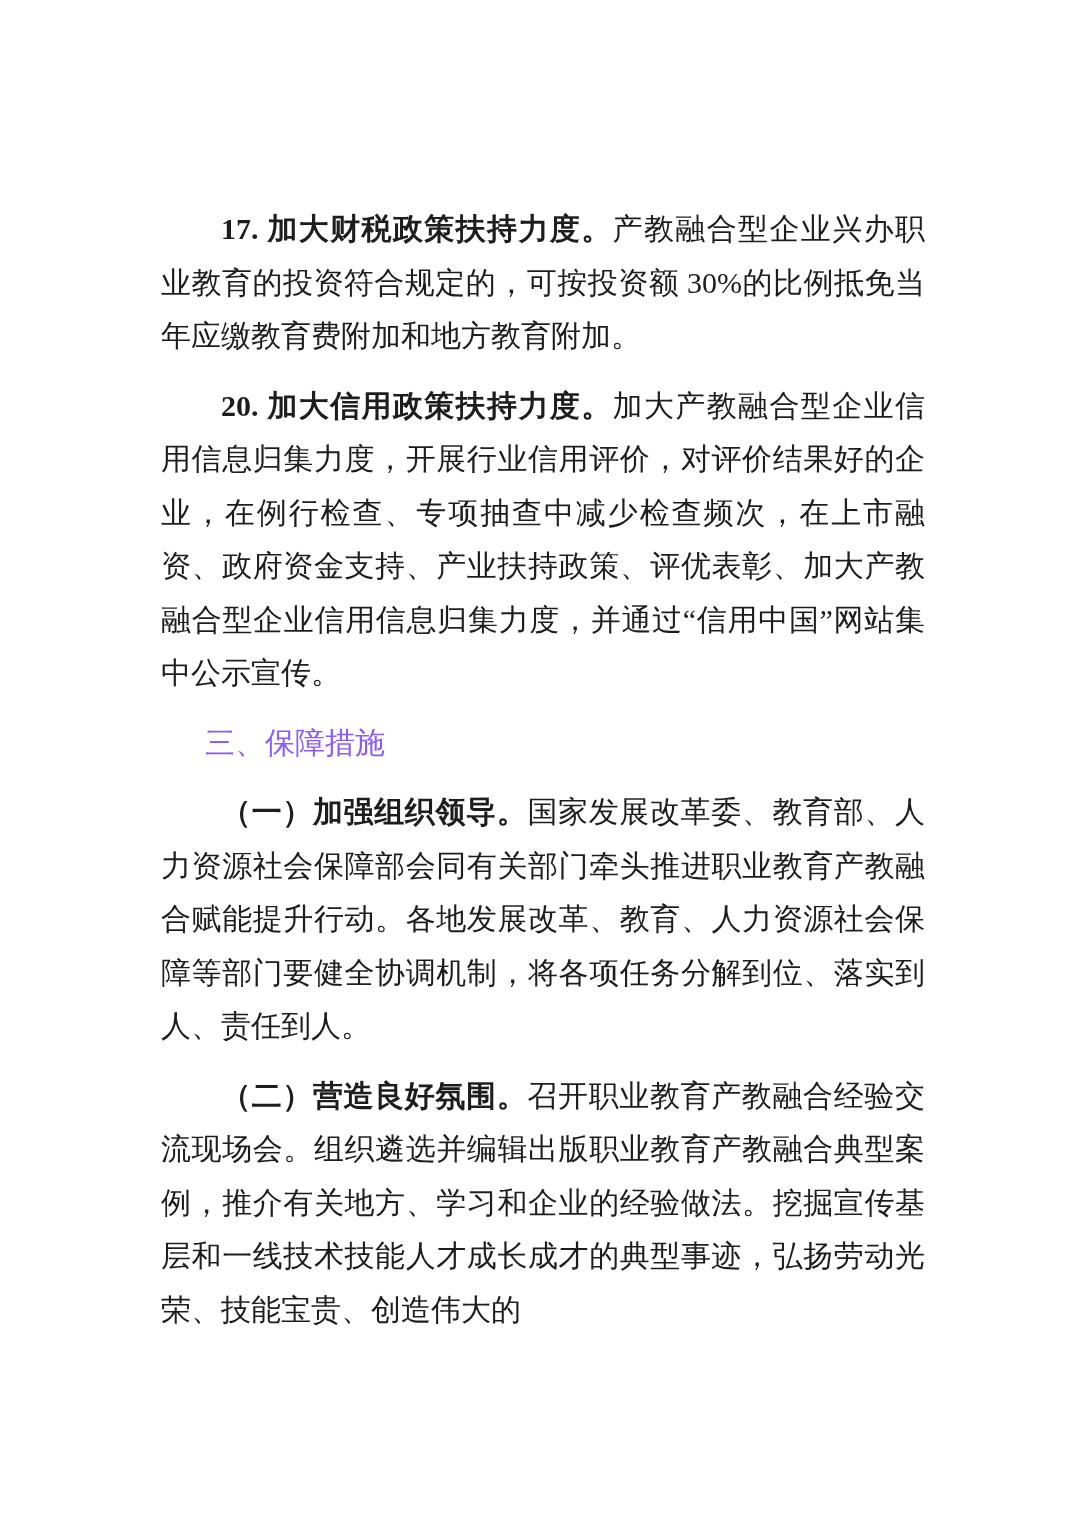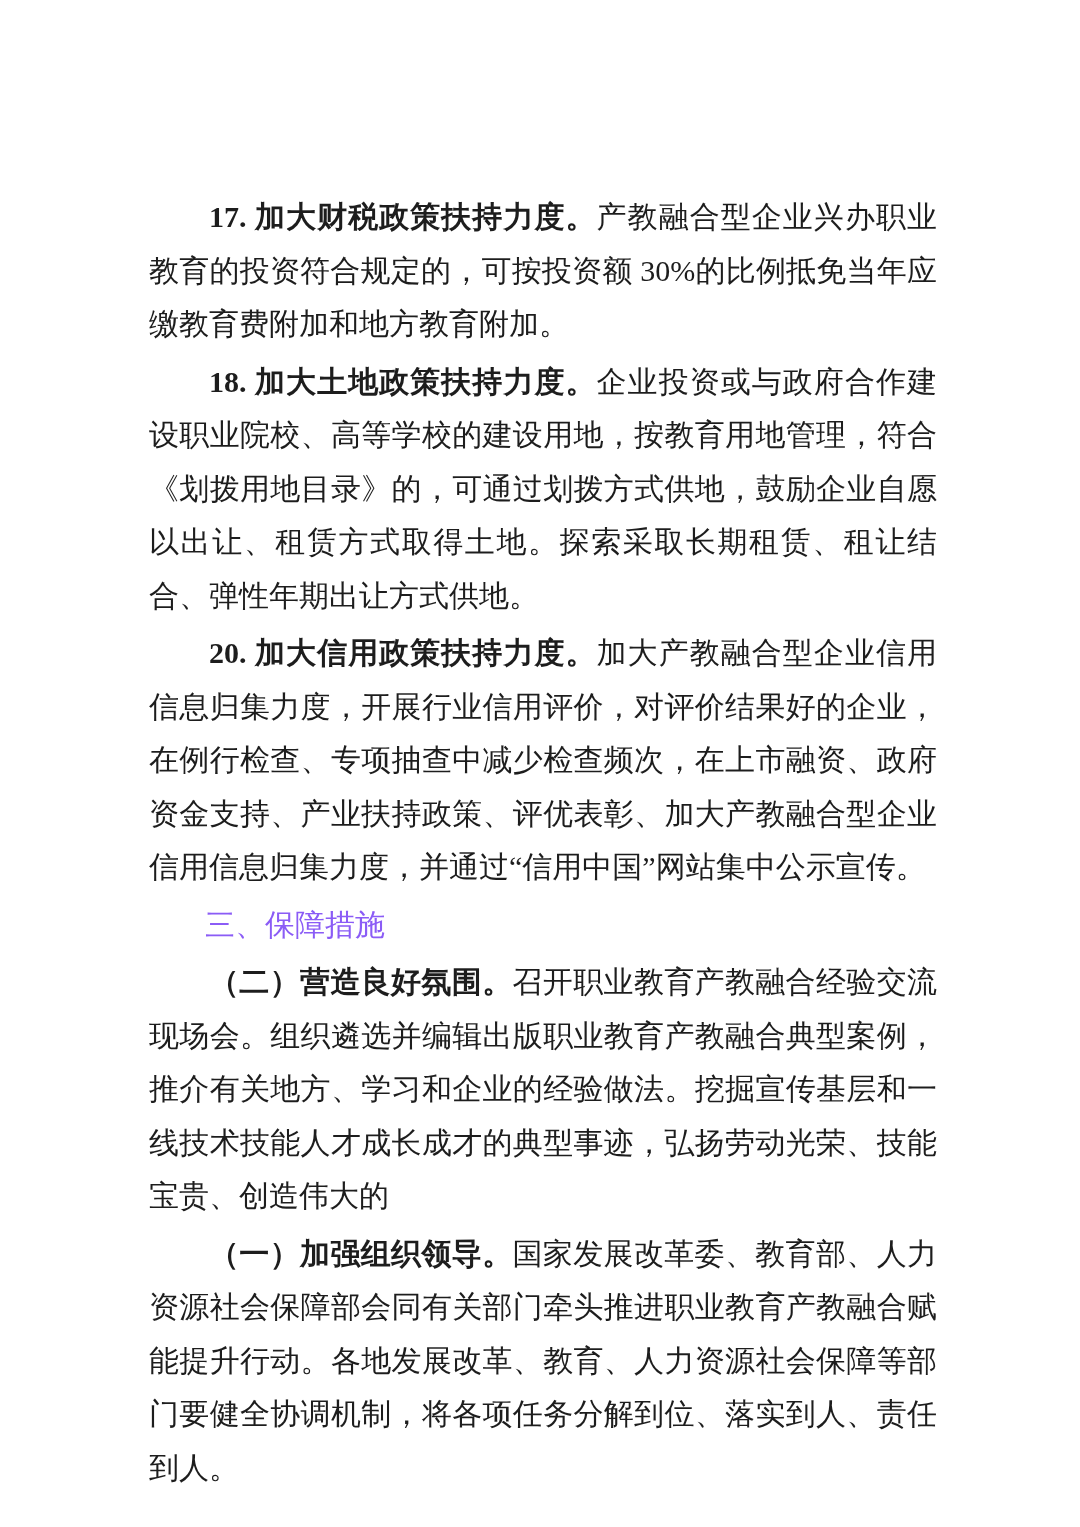--- a/index.html
+++ b/index.html
@@ -19,21 +19,21 @@
     position: absolute;
     left: 145px;
     top: 186px;
     width: 796px;
     font-size: 30px;
     line-height: 53.5px;
     color: #1d1d1d;
     text-align: justify;
   }
   .para {
-    margin: 4px;
+    margin: 16px;
     text-indent: 2em;
     font-weight: 400;
   }
   .lead {
     font-weight: 700;
   }
   .heading {
     margin: 0;
     text-indent: 2em;
     font-family: "Liberation Sans", "DejaVu Sans", sans-serif;
@@ -44,24 +44,23 @@
   }
 </style>
 </head>
 <body>
 
 <div class="page">
   <div class="content">
 
     <p class="para"><span class="lead">17. 加大财税政策扶持力度。</span><span>产教融合型企业兴办职业教育的投资符合规定的，可按投资额 30%的比例抵免当年应缴教育费附加和地方教育附加。</span></p>
 
-    <p class="para"><span class="lead">18. 加大土地政策扶持力度。</span><span>企业投资或与政府合作建设职业院校、高等学校的建设用地，按教育用地管理，符合《划拨用地目录》的，可通过划拨方式供地，鼓励企业自愿以出让、租赁方式取得土地。探索采取长期租赁、租让结合、弹性年期出让方式供地。</span></p>
 
     <p class="para"><span class="lead">20. 加大信用政策扶持力度。</span><span>加大产教融合型企业信用信息归集力度，开展行业信用评价，对评价结果好的企业，在例行检查、专项抽查中减少检查频次，在上市融资、政府资金支持、产业扶持政策、评优表彰、加大产教融合型企业信用信息归集力度，并通过“信用中国”网站集中公示宣传。</span></p>
 
     <h3 class="heading">三、保障措施</h3>
 
+    <p class="para"><span class="lead">（一）加强组织领导。</span><span>国家发展改革委、教育部、人力资源社会保障部会同有关部门牵头推进职业教育产教融合赋能提升行动。各地发展改革、教育、人力资源社会保障等部门要健全协调机制，将各项任务分解到位、落实到人、责任到人。</span></p>
+
     <p class="para"><span class="lead">（二）营造良好氛围。</span><span>召开职业教育产教融合经验交流现场会。组织遴选并编辑出版职业教育产教融合典型案例，推介有关地方、学习和企业的经验做法。挖掘宣传基层和一线技术技能人才成长成才的典型事迹，弘扬劳动光荣、技能宝贵、创造伟大的</span></p>
-
-    <p class="para"><span class="lead">（一）加强组织领导。</span><span>国家发展改革委、教育部、人力资源社会保障部会同有关部门牵头推进职业教育产教融合赋能提升行动。各地发展改革、教育、人力资源社会保障等部门要健全协调机制，将各项任务分解到位、落实到人、责任到人。</span></p>
 
   </div>
 </div>
 
 </body></html>

